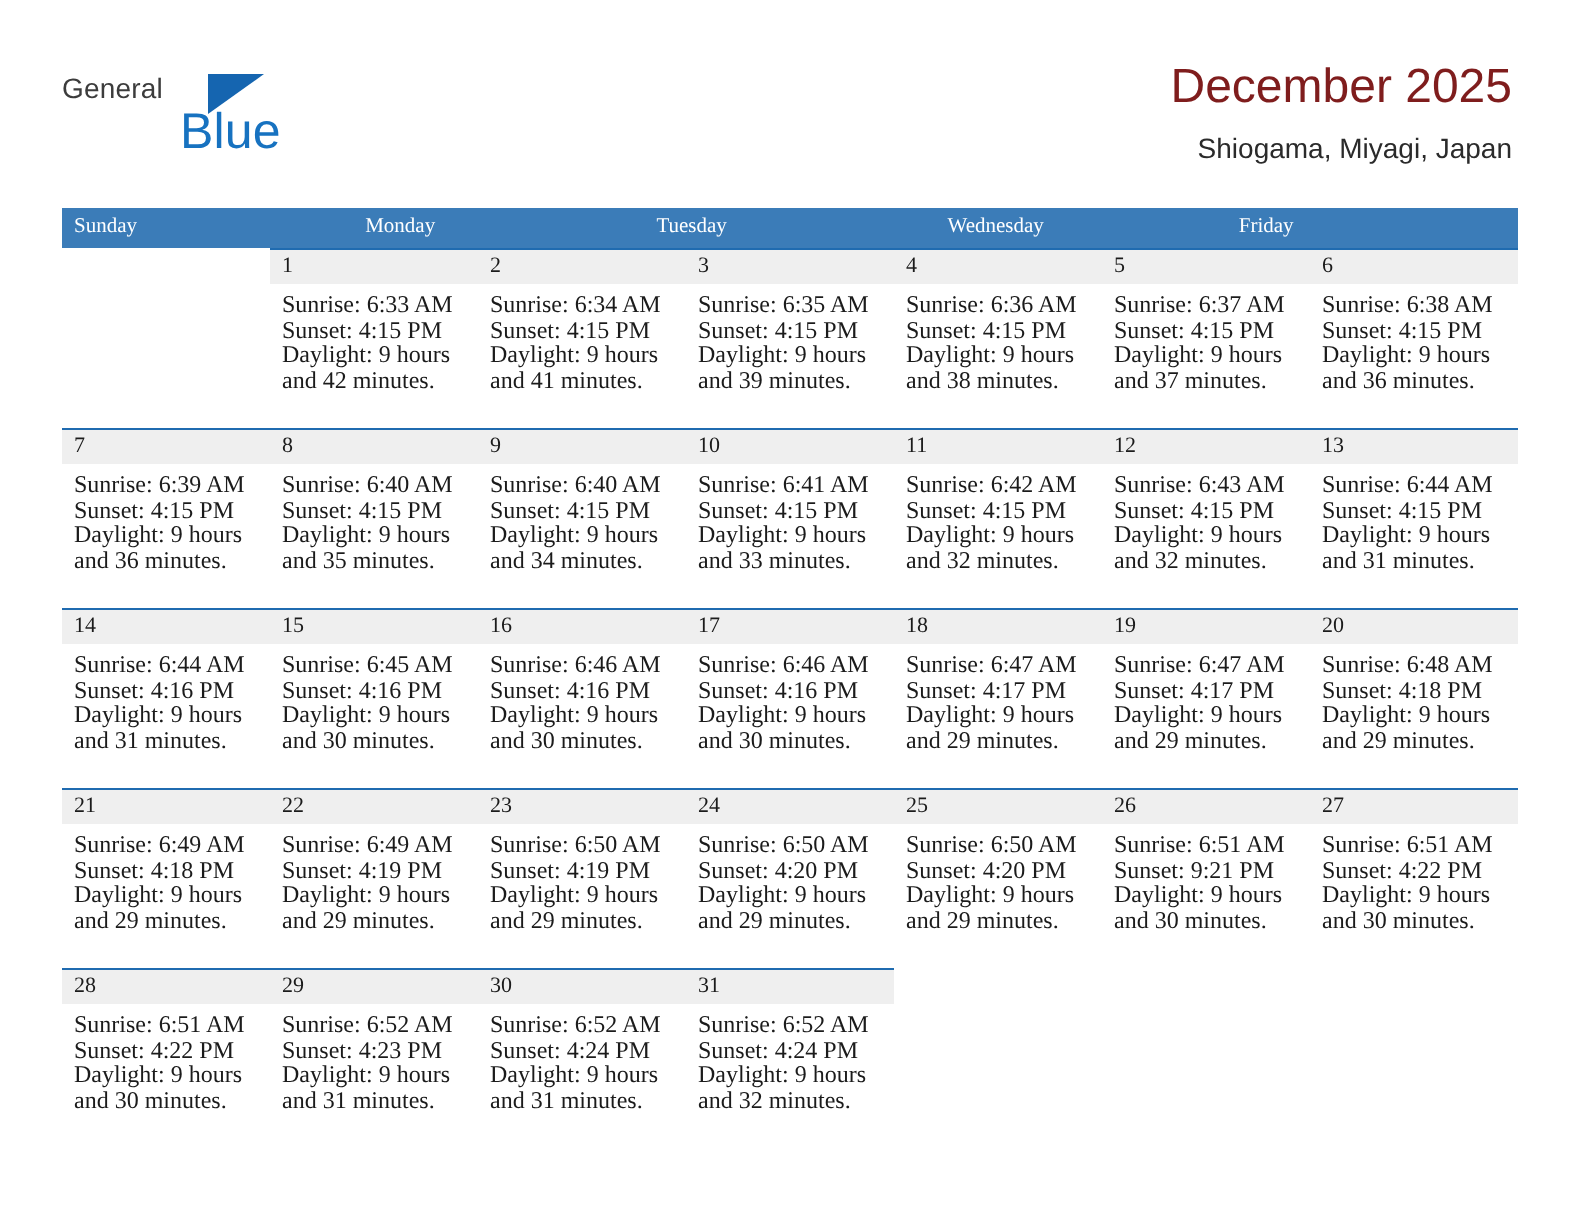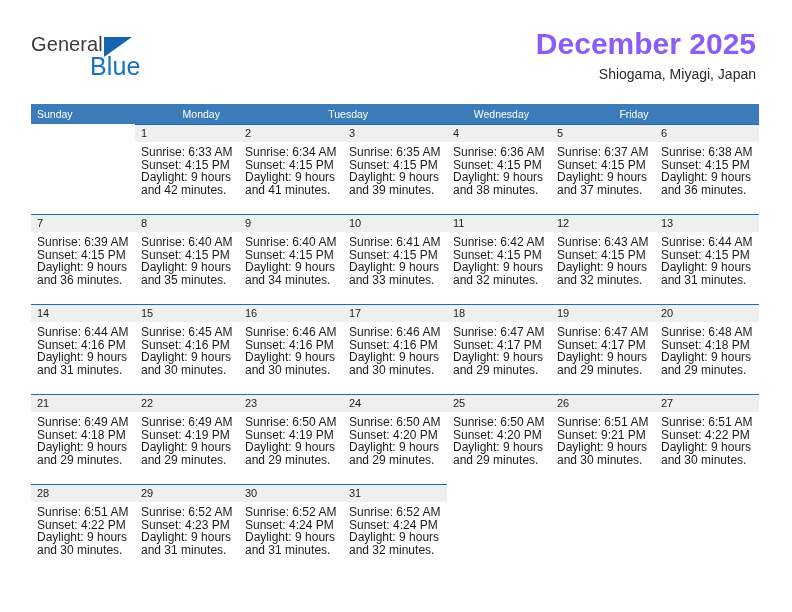--- a/index.html
+++ b/index.html
@@ -35,21 +35,21 @@
     position: absolute;
     left: 31px;
     top: 33px;
     width: 180px;
     height: 50px;
   }
   .logo-general {
     position: absolute;
     left: 0;
     top: 0;
-    font-size: 20px;
+    font-size: 14px;
     line-height: 22px;
     color: #3c3c3c;
     letter-spacing: 0.1px;
   }
   .logo-triangle {
     position: absolute;
     left: 73px;
     top: 4px;
     width: 0;
     height: 0;
@@ -66,41 +66,42 @@
     letter-spacing: 0.1px;
   }
 
   .title-block {
     position: absolute;
     right: 36px;
     top: 28px;
     text-align: right;
   }
   .cal-title {
-    font-size: 30px;
+    font-size: 24px;
     line-height: 32px;
-    color: #8b5cf6;
-    font-weight: bold;
+    color: #7f1d1d;
+    font-weight: normal;
     margin: 0;
     white-space: nowrap;
   }
   .cal-subtitle {
     font-size: 14px;
     line-height: 20px;
     color: #2b2b2b;
     margin: 4px 0 0 0;
     white-space: nowrap;
   }
 
   
   .calendar {
     position: absolute;
     left: 31px;
     top: 104px;
     width: 728px;
+    font-family: Liberation Serif, serif;
   }
 
   .weekdays {
     display: flex;
     background: #3b7cb8;
     height: 20px;
   }
   .weekday {
     flex: 1 1 0;
     color: #ffffff;

